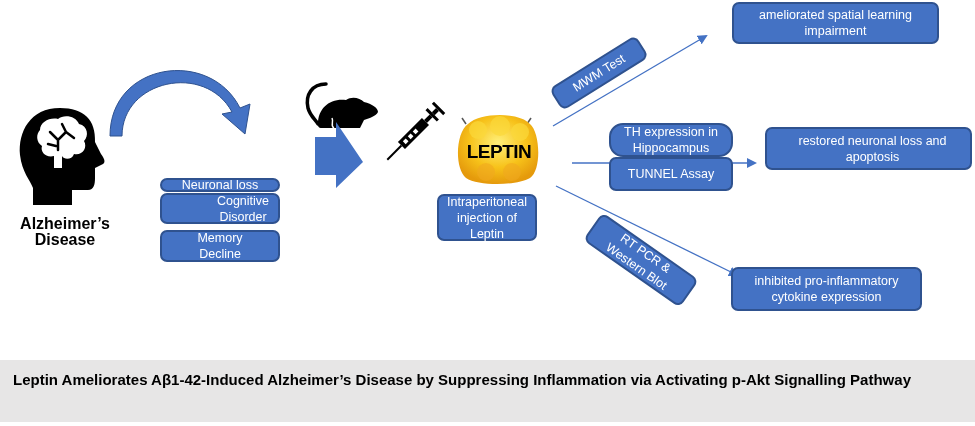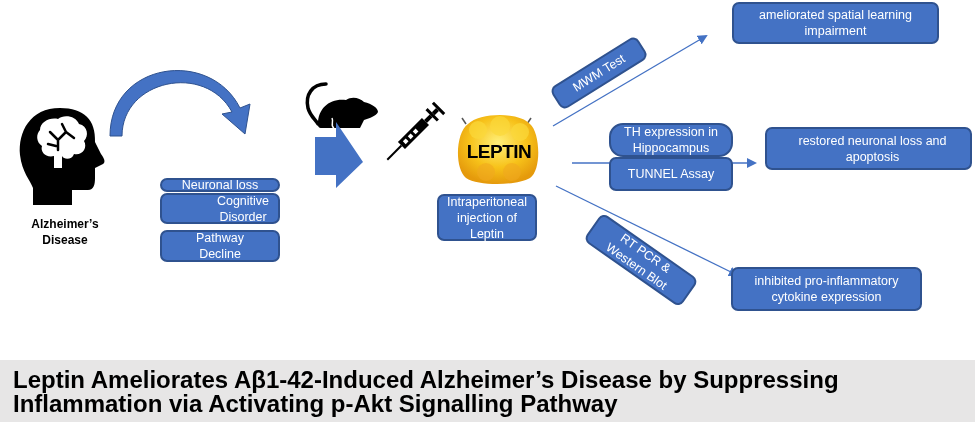--- a/index.html
+++ b/index.html
@@ -3,26 +3,26 @@
 <meta charset="utf-8">
 <style>
   html, body { margin:0; padding:0; background:#ffffff; }
   body { width:975px; height:426px; position:relative; overflow:hidden;
          font-family:"Liberation Sans", sans-serif; }
   .box { position:absolute; background:#4472c4; border:2px solid #2f528f;
          border-radius:7px; color:#ffffff; font-size:12.5px; line-height:16px;
          display:flex; align-items:center; justify-content:center; text-align:center;
          box-sizing:border-box; white-space:pre-line; }
   .label { position:absolute; font-weight:bold; color:#000; text-align:center;
-           font-size:12px; line-height:16px; white-space:pre-line; }
+           font-size:16px; line-height:16px; white-space:pre-line; }
   svg.layer { position:absolute; left:0; top:0; }
   .banner { position:absolute; left:0; top:360px; width:975px; height:62px;
             background:#e7e6e6; }
   .banner-text { position:absolute; left:13px; top:8px; right:28px;
-                 font-weight:bold; font-size:24px; line-height:24px; color:#000; }
+                 font-weight:bold; font-size:15px; line-height:24px; color:#000; }
 </style>
 </head>
 <body>
 
 <svg class="layer" width="975" height="426" viewBox="0 0 975 426">
   <defs>
     <marker id="tri" markerWidth="10" markerHeight="10" refX="8" refY="5" orient="auto" markerUnits="userSpaceOnUse">
       <path d="M0,0 L10,5 L0,10 Z" fill="#4472c4"></path>
     </marker>
     <radialGradient id="blob" cx="50%" cy="40%" r="60%">
@@ -79,21 +79,21 @@
   <line x1="572" y1="163" x2="755" y2="163" stroke="#4472c4" stroke-width="1.3" marker-end="url(#tri)"></line>
   <line x1="556" y1="186" x2="737" y2="275" stroke="#4472c4" stroke-width="1.3" marker-end="url(#tri)"></line>
 </svg>
 
 <div class="label" style="left:20px; top:216px; width:90px;">Alzheimer’s
 Disease</div>
 
 <div class="box" style="left:160px; top:157px; width:120px; height:14px;margin-top:21px;">Neuronal loss</div>
 <div class="box" style="left:160px; top:193px; width:120px; height:31px;padding-left:46px;">Cognitive
 Disorder</div>
-<div class="box" style="left:160px; top:230px; width:120px; height:32px;">Pathway
+<div class="box" style="left:160px; top:230px; width:120px; height:32px;">Memory
 Decline</div>
 
 <div class="label" style="left:457px; top:140px; width:84px; font-size:19px; line-height:24px; font-weight:900; letter-spacing:-0.5px;">LEPTIN</div>
 
 <div class="box" style="left:437px; top:194px; width:100px; height:47px;">Intraperitoneal
 injection of
 Leptin</div>
 
 <div class="box" style="left:548px; top:60px; width:102px; height:26px; transform:rotate(-32deg);">MWM Test</div>
 

